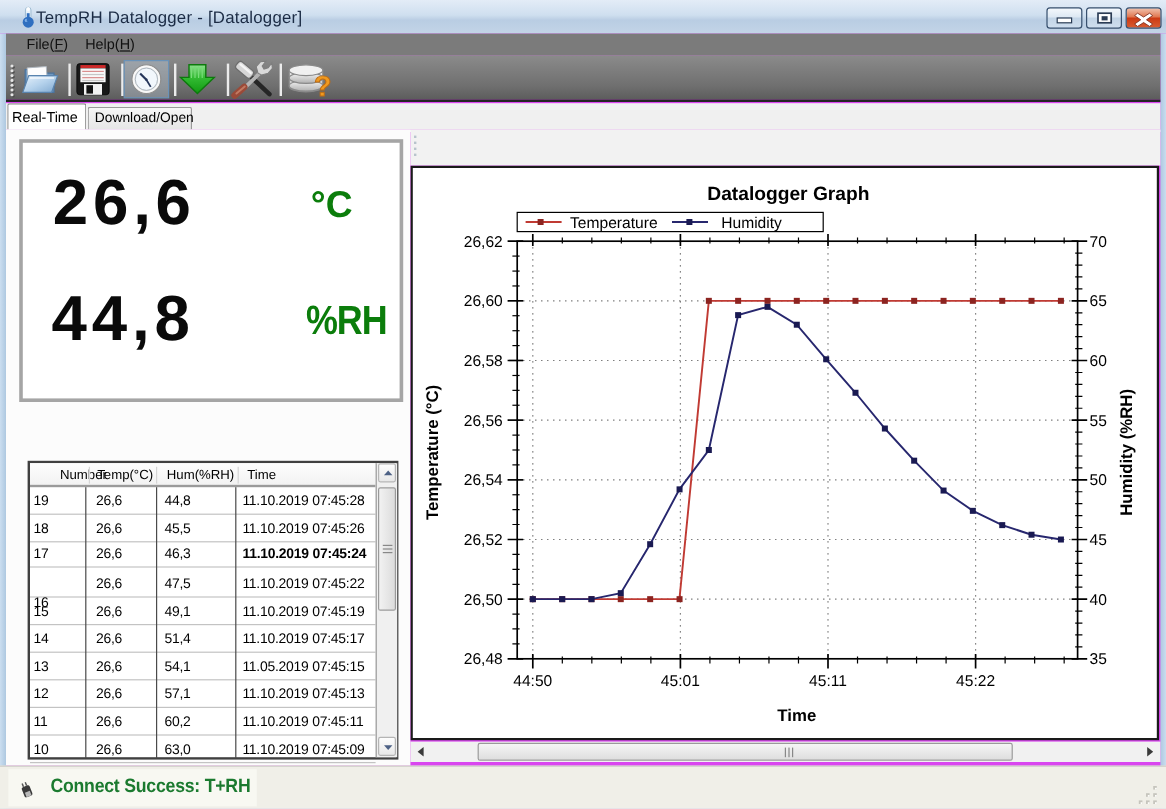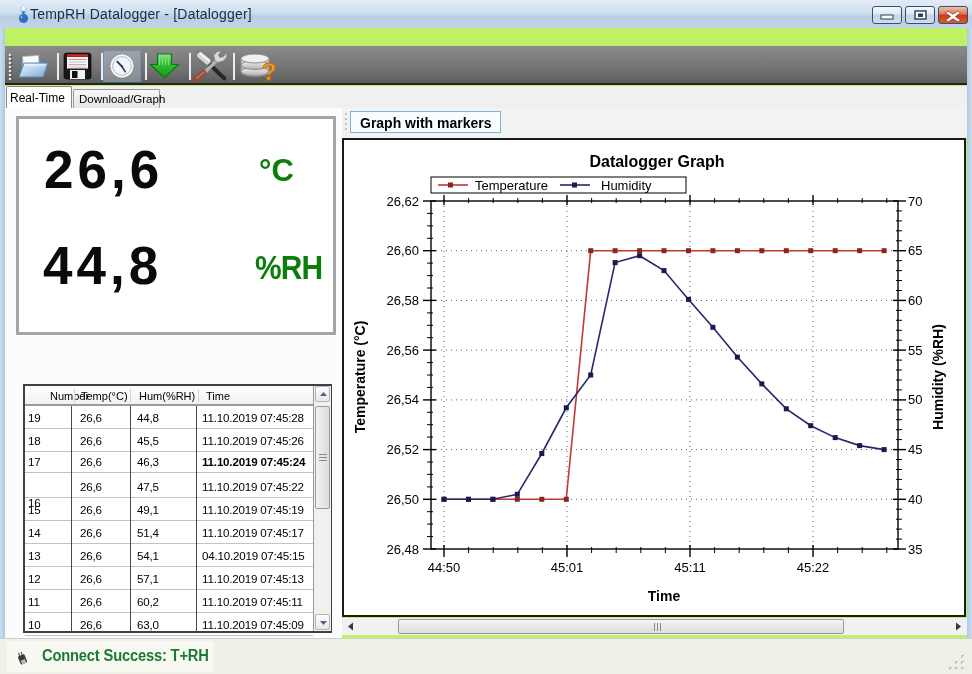--- a/index.html
+++ b/index.html
@@ -1,18 +1,18 @@
 <!DOCTYPE html>
 <html><head>
 <meta charset="utf-8">
 <style>
   html,body{margin:0;padding:0;}
   body{width:972px;height:674px;overflow:hidden;font-family:"Liberation Sans",sans-serif;}
   .abs{position:absolute;}
-  #win{position:absolute;left:0;top:0;width:972px;height:674px;background:#bef264;}
+  #win{position:absolute;left:0;top:0;width:972px;height:674px;background:#d946ef;}
   
   #titlebar{left:0;top:0;width:972px;height:28px;background:linear-gradient(#e3ecf7,#cfdfef 45%,#b9cde3 60%,#c3d4e7);}
   #title-text{left:30px;top:6px;font-size:14px;color:#1b2b44;letter-spacing:0.2px;}
   
   #bord-l{left:0;top:28px;width:5px;height:646px;background:linear-gradient(90deg,#cbdef0,#aec8e0);}
   #bord-r{left:967px;top:28px;width:5px;height:646px;background:linear-gradient(90deg,#aec8e0,#cbdef0);}
   #bord-b{left:0;top:671px;width:972px;height:3px;background:#b9cfe6;}
   
   .capbtn{top:6px;height:18px;border:1px solid #38506e;border-radius:3px;box-sizing:border-box;}
   #btn-min{left:872px;width:30px;background:linear-gradient(#f4f8fc,#dde8f3 45%,#c2d4e6 50%,#cfdeee);}
@@ -81,20 +81,24 @@
   <div class="abs capbtn" id="btn-min"><svg width="28" height="16">
         <rect x="8" y="8" width="12" height="4" fill="#fff" stroke="#2b3c55" stroke-width="1"></rect>
       </svg></div>
   <div class="abs capbtn" id="btn-max"><svg width="28" height="16">
         <rect x="9" y="4" width="11" height="8" fill="#fff" stroke="#2b3c55" stroke-width="1.4"></rect>
         <rect x="12" y="6.5" width="5" height="3.5" fill="#2b3c55"></rect>
       </svg></div>
   <div class="abs capbtn" id="btn-close"><svg width="28" height="16">
         <path d="M9 4 L14 7.2 L19 4 L21.5 6 L16.4 9.5 L21.5 13 L19 15 L14 11.8 L9 15 L6.5 13 L11.6 9.5 L6.5 6 Z" fill="#fff" stroke="#7a2a1a" stroke-width="0.7"></path>
       </svg></div>
+  <div class="abs" id="menubar">
+    <span style="left:17px;">File(<u>F</u>)</span>
+    <span style="left:66px;">Help(<u>H</u>)</span>
+  </div>
   <div class="abs" id="toolbar">
   <svg width="962" height="37">
     <defs>
       <linearGradient id="gfold" x1="0" y1="0" x2="1" y2="1">
         <stop offset="0" stop-color="#e8f2fb"></stop>
             <stop offset="0.5" stop-color="#b5d2ec"></stop>
             <stop offset="1" stop-color="#7fa8cf"></stop>
       </linearGradient>
       <linearGradient id="ggreen" x1="0" y1="0" x2="0" y2="1">
         <stop offset="0" stop-color="#8fe08f"></stop>
@@ -188,21 +192,21 @@
       <text x="264" y="34" font-family="Liberation Sans, sans-serif" font-size="24" font-weight="bold" fill="#f09a20" stroke="#c06c10" stroke-width="0.8" text-anchor="middle">?</text>
     </g>
   </svg>
   </div>
   <div class="abs" style="left:5px;top:108px;width:962px;height:2px;background:#fbfbfb;"></div>
   <div class="abs" id="tabstrip">
     <div id="tab1">
         <span>Real-Time</span>
       </div>
     <div id="tab2">
-        <span>Download/Graph</span>
+        <span>Download/Open</span>
       </div>
   </div>
   <div class="abs" id="leftpanel">
     <div id="dispbox">
       <div class="bignum" style="left:25px;top:24px;">26,6</div>
       <div class="bignum" style="left:24px;top:120px;">44,8</div>
       <div class="bigunit" style="left:240px;top:36px;font-size:31px;line-height:1;">°C</div>
       <div class="bigunit" style="left:236px;top:131px;font-size:34px;line-height:1;letter-spacing:-1px;transform:scaleX(0.88);transform-origin:0 0;">%RH</div>
     </div>
     <div id="tablebox">
@@ -248,21 +252,21 @@
       <div class="trow" style="top:135px;">
           <span style="left:3px;">14</span>
           <span style="left:55px;">26,6</span>
           <span style="left:112px;">51,4</span>
           <span style="left:177px;">11.10.2019 07:45:17</span>
         </div>
       <div class="trow" style="top:158px;">
           <span style="left:3px;">13</span>
           <span style="left:55px;">26,6</span>
           <span style="left:112px;">54,1</span>
-          <span style="left:177px;">04.10.2019 07:45:15</span>
+          <span style="left:177px;">11.05.2019 07:45:15</span>
         </div>
       <div class="trow" style="top:181px;">
           <span style="left:3px;">12</span>
           <span style="left:55px;">26,6</span>
           <span style="left:112px;">57,1</span>
           <span style="left:177px;">11.10.2019 07:45:13</span>
         </div>
       <div class="trow" style="top:204px;">
           <span style="left:3px;">11</span>
           <span style="left:55px;">26,6</span>
@@ -283,23 +287,20 @@
               <path d="M4 9 L7.5 5 L11 9 Z" fill="#4d6185"></path>
             </svg></div>
         <div id="vthumb"></div>
         <div class="sbtn" style="top:228px;"><svg width="15" height="16">
               <path d="M4 6 L7.5 10 L11 6 Z" fill="#4d6185"></path>
             </svg></div>
       </div>
     </div>
   </div>
   <div class="abs" id="rightstrip">
-    <div id="graphbtn">
-        <span>Graph with markers</span>
-      </div>
     <svg class="abs" style="left:1px;top:4px;" width="6" height="22">
         <g fill="#b8c4cc">
           <rect x="2" y="1" width="2" height="2"></rect>
           <rect x="2" y="6" width="2" height="2"></rect>
           <rect x="2" y="11" width="2" height="2"></rect>
           <rect x="2" y="16" width="2" height="2"></rect>
         </g>
       </svg>
   </div>
   <div class="abs" id="chartpanel">

